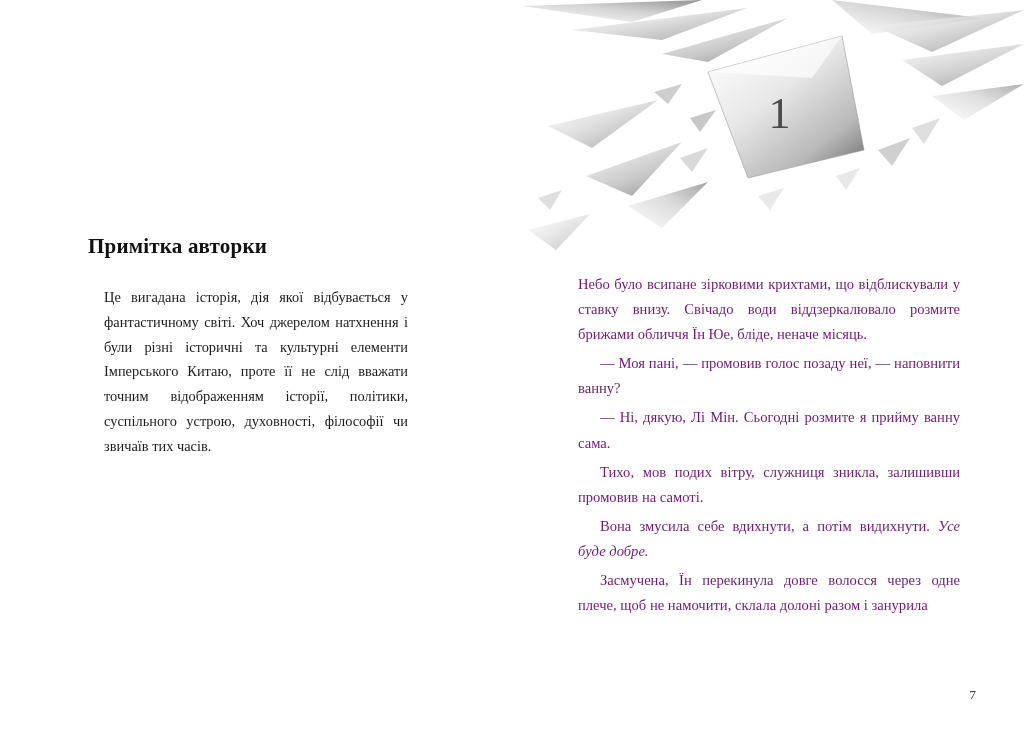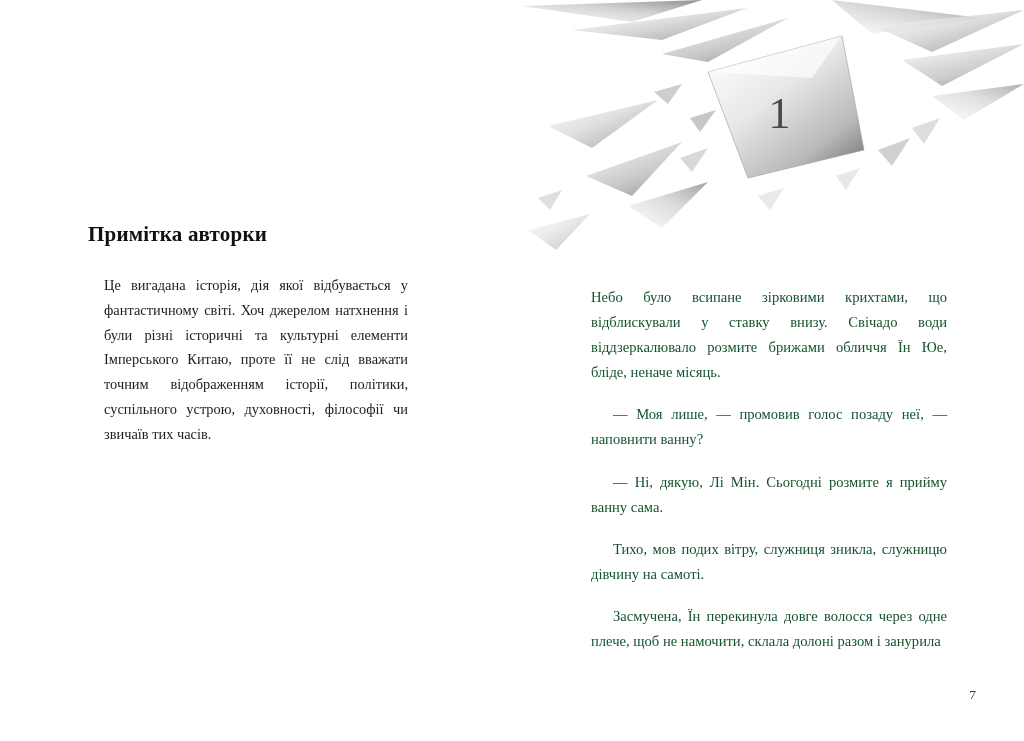--- a/index.html
+++ b/index.html
@@ -31,21 +31,21 @@
   }
   .page-right {
     width: 512px;
     background: #ffffff;
   }
 
   
   .note-block {
     position: absolute;
     left: 88px;
-    top: 222px;
+    top: 234px;
     width: 336px;
   }
   .note-title {
     font-family: "Liberation Serif", serif;
     font-weight: bold;
     font-size: 21px;
     letter-spacing: 0.2px;
     color: #111111;
     margin: 0 0 26px 0;
   }
@@ -83,25 +83,25 @@
     letter-spacing: 1px;
   }
 
   .story-block {
     position: absolute;
     left: 62px;
     top: 268px;
     width: 390px;
   }
   .story-block p {
-    margin: 17px;
+    margin: 4px;
     font-size: 14.6px;
     line-height: 1.72;
     text-align: justify;
-    color: #14532d;
+    color: #701a75;
     hyphens: auto;
   }
   .story-block p.indent {
     text-indent: 22px;
   }
   .story-block .ital {
     font-style: italic;
   }
 
   .folio {
@@ -178,21 +178,22 @@
         <path d="M400 128 L428 118 L412 144 Z" fill="#d0d0d0" opacity="0.7"></path>
         <path d="M324 176 L348 168 L334 190 Z" fill="#d8d8d8" opacity="0.6"></path>
         <path d="M246 196 L272 188 L258 210 Z" fill="#dadada" opacity="0.6"></path>
       </svg>
     </div>
 
     <div class="chapter-number">1</div>
 
     <div class="story-block">
       <p>Небо було всипане зірковими крихтами, що відблискували у ставку внизу. Свічадо води віддзеркалювало розмите брижами обличчя Їн Юе, бліде, неначе місяць.</p>
-      <p class="indent">— Моя лише, — промовив голос позаду неї, — наповнити ванну?</p>
+      <p class="indent">— Моя пані, — промовив голос позаду неї, — наповнити ванну?</p>
       <p class="indent">— Ні, дякую, Лі Мін. Сьогодні розмите я прийму ванну сама.</p>
-      <p class="indent">Тихо, мов подих вітру, служниця зникла, служницю дівчину на самоті.</p>
+      <p class="indent">Тихо, мов подих вітру, служниця зникла, залишивши промовив на самоті.</p>
+      <p class="indent"><span>Вона змусила себе вдихнути, а потім видихнути. </span><span class="ital">Усе буде добре.</span></p>
       <p class="indent">Засмучена, Їн перекинула довге волосся через одне плече, щоб не намочити, склала долоні разом і занурила</p>
     </div>
 
     <div class="folio">7</div>
   </div>
 </div>
 
 </body></html>

